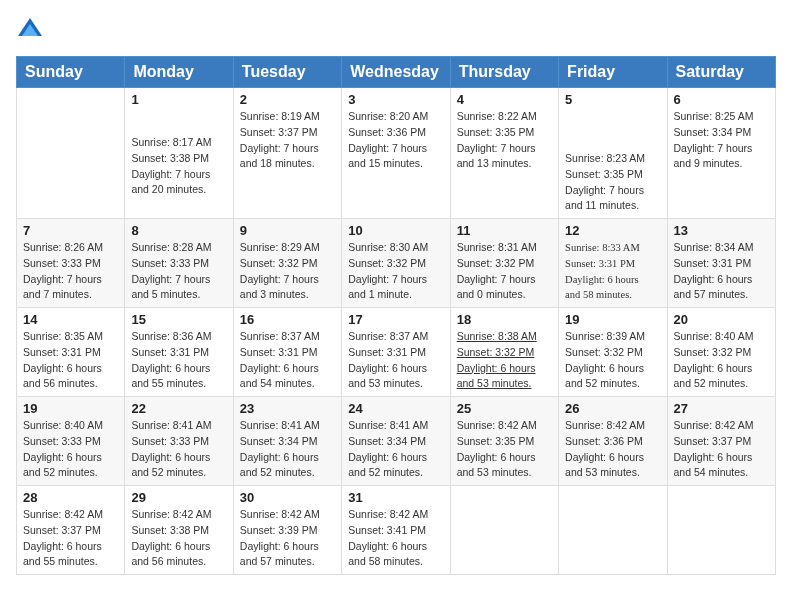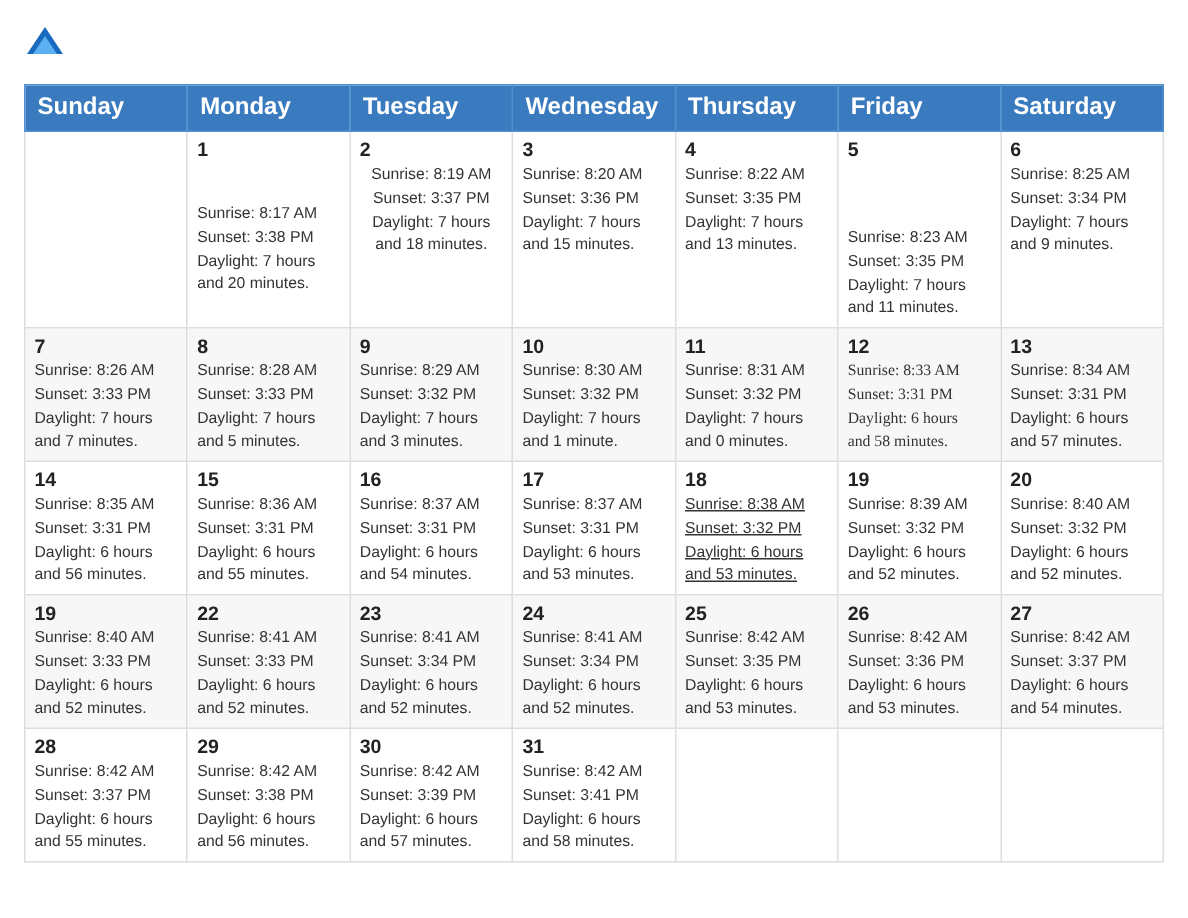--- a/index.html
+++ b/index.html
@@ -126,21 +126,21 @@
         <td class="empty-cell"></td>
         <td>
           <span class="day-number">1</span>
           <div class="day-info" style="white-space: pre-line; margin-top: 28px;">Sunrise: 8:17 AM
 Sunset: 3:38 PM
 Daylight: 7 hours
 and 20 minutes.</div>
         </td>
         <td>
           <span class="day-number">2</span>
-          <div class="day-info" style="white-space: pre-line; text-align: center;">Sunrise: 8:19 AM
+          <div class="day-info" style="white-space: pre-line;">Sunrise: 8:19 AM
 Sunset: 3:37 PM
 Daylight: 7 hours
 and 18 minutes.</div>
         </td>
         <td>
           <span class="day-number">3</span>
           <div class="day-info" style="white-space: pre-line;">Sunrise: 8:20 AM
 Sunset: 3:36 PM
 Daylight: 7 hours
 and 15 minutes.</div>

